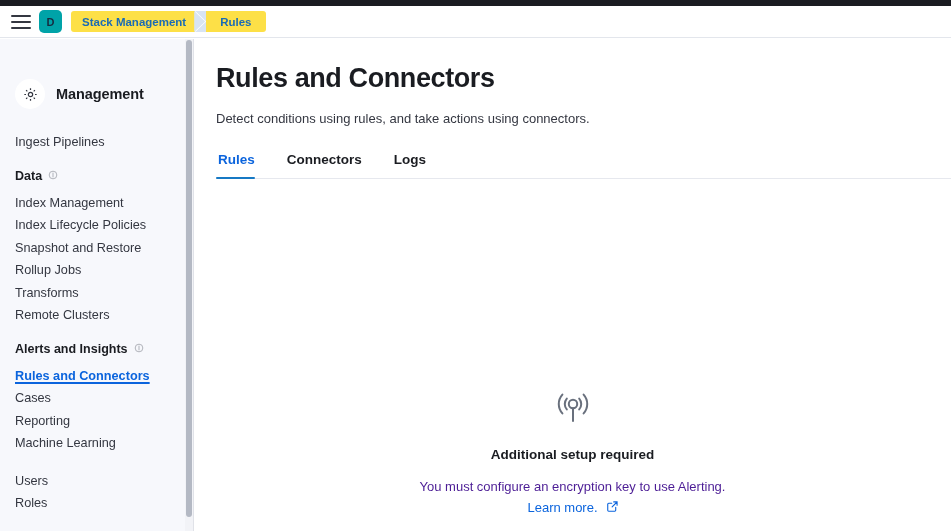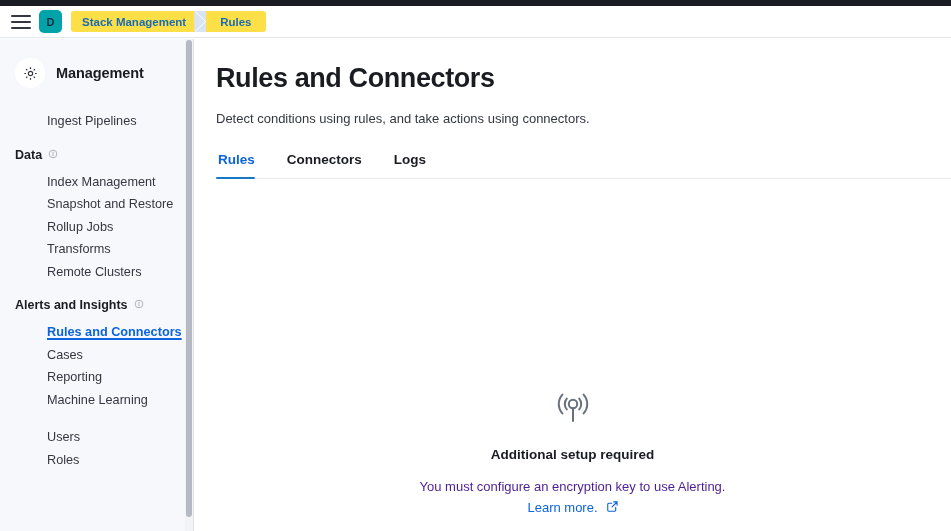--- a/index.html
+++ b/index.html
@@ -68,40 +68,40 @@
   
   .sidebar {
     position:absolute; top:39px; left:0; width:186px; height:492px;
     background:#f7f8fc;
     overflow:hidden;
   }
   .sidebar-inner { padding:0 0 0 15px; }
 
   .mgmt-head {
     display:flex; align-items:center; gap:11px;
-    padding-top:19px; padding-bottom:7px;
+    padding-top:19px; padding-bottom:7px;margin-top:21px;
   }
   .gear-circle {
     width:30px; height:30px; border-radius:50%;
     background:#ffffff; display:flex; align-items:center; justify-content:center;
     flex:0 0 30px;
   }
   .mgmt-title { font-size:14.5px; font-weight:bold; color:#1a1c21; letter-spacing:-.1px; }
 
   .nav-section { margin-top:15px; }
   .nav-section-head {
     display:flex; align-items:center; gap:6px;
     font-size:12.5px; font-weight:bold; color:#1a1c21;
     margin-bottom:9px;
   }
   .sec-icon { display:block; opacity:.55; }
 
   .nav-item {
     font-size:12.7px; color:#343741; line-height:22.5px;
-    cursor:pointer; white-space:nowrap;margin-left:32px;
+    cursor:pointer; white-space:nowrap;
   }
   .nav-item.active {
     color:#0b64dd; font-weight:bold; text-decoration:underline;
     text-underline-offset:2px; text-decoration-thickness:1.5px;
   }
 
   
   .sb-track {
     position:absolute; top:39px; left:185px; width:8px; height:492px;
     background:#f2f3f7;
@@ -204,20 +204,21 @@
         <div class="nav-section-head">
           <span>Data</span>
           <span class="sec-icon">
             <svg width="10" height="10" viewBox="0 0 12 12" fill="none" stroke="#6a6e78" stroke-width="1.1">
               <circle cx="6" cy="6" r="4.6"></circle>
                 <path d="M6 3.2v5.6"></path>
             </svg>
           </span>
         </div>
         <div class="nav-item">Index Management</div>
+        <div class="nav-item">Index Lifecycle Policies</div>
         <div class="nav-item">Snapshot and Restore</div>
         <div class="nav-item">Rollup Jobs</div>
         <div class="nav-item">Transforms</div>
         <div class="nav-item">Remote Clusters</div>
       </div>
 
       <div class="nav-section">
         <div class="nav-section-head">
           <span>Alerts and Insights</span>
           <span class="sec-icon">

